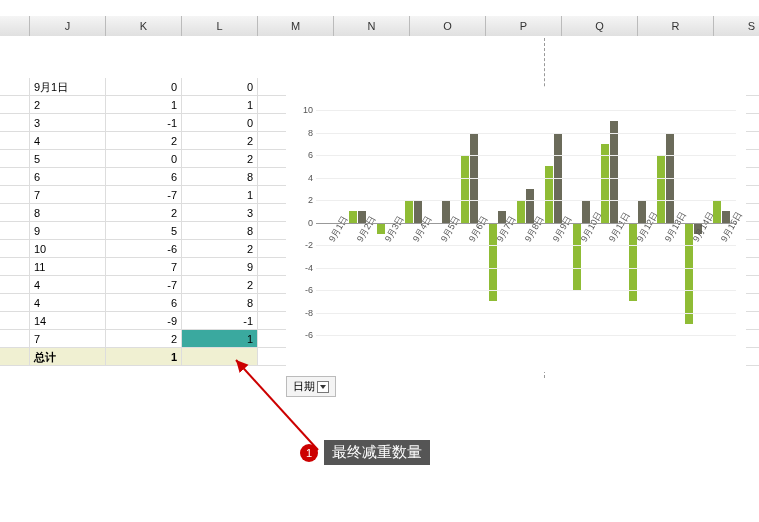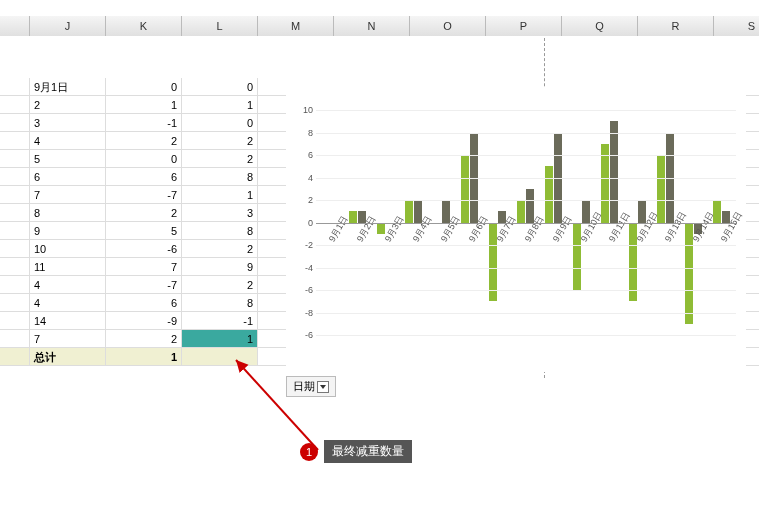--- a/index.html
+++ b/index.html
@@ -27,21 +27,21 @@
 .zero{border-top:1px solid #999}
 .bars{position:absolute;left:0;top:0;width:420px;height:225px}
 .bg{position:absolute;width:8px}
 .bd{background:#8fbc35}
 .bc{background:#6b6b5a}
 .xl{position:absolute;top:128px;font-size:9px;color:#555;transform:rotate(-60deg);transform-origin:left top;white-space:nowrap}
 .date-btn{position:absolute;left:286px;top:376px;border:1px solid #bbb;background:#f4f4f4;padding:2px 6px;font-size:10px}
 svg.arrow{position:absolute;left:208px;top:352px;pointer-events:none}
 .callout{position:absolute;left:300px;top:440px;display:flex;align-items:center}
 .cn{width:18px;height:18px;border-radius:50%;background:#c00;color:#fff;text-align:center;line-height:18px;font-size:11px;margin-right:6px}
-.ct{background:#555;color:#fff;padding:3px 8px;font-size:12px}
+.ct{background:#555;color:#fff;padding:3px 8px;font-size:15px}
 .vdash{position:absolute;left:544px;top:38px;height:340px;width:0;border-left:1px dashed #999}
 </style>
 </head>
 <body>
 
 <div class="col-headers">
     <div class="col-h"></div>
     <div class="col-h">J</div>
     <div class="col-h">K</div>
     <div class="col-h">L</div>

